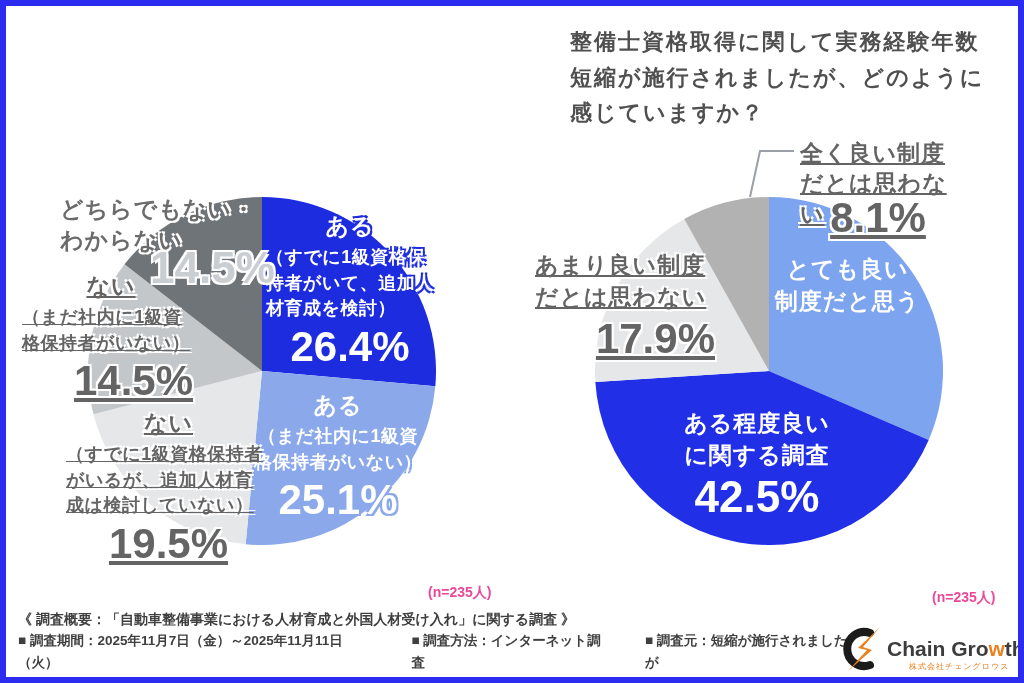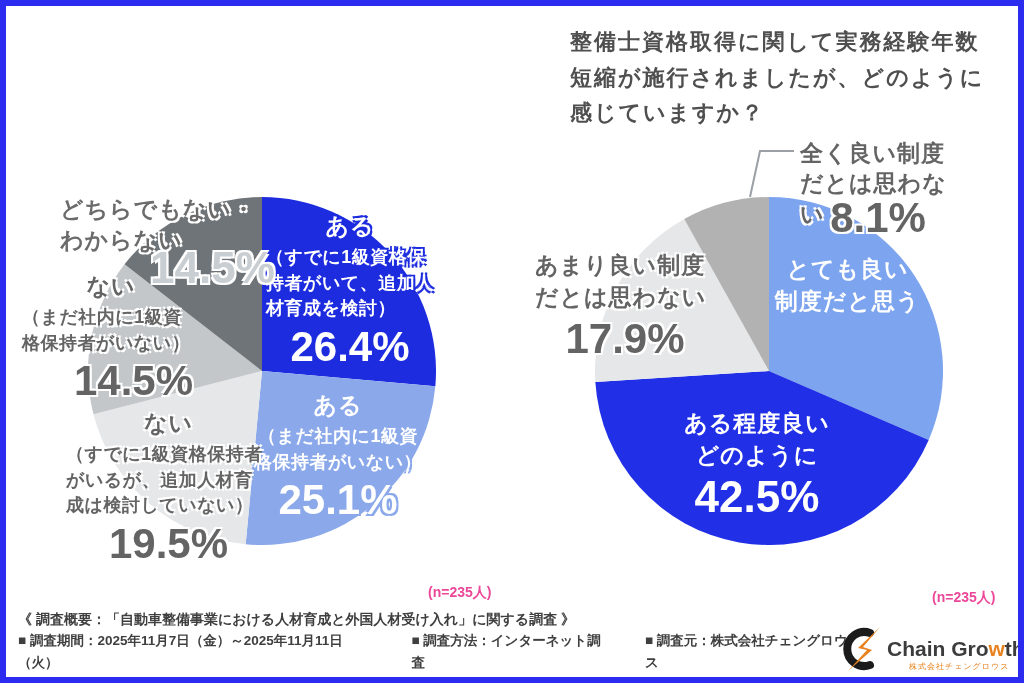--- a/index.html
+++ b/index.html
@@ -22,38 +22,38 @@
 
   .lbl{position:absolute;line-height:1.35;}
   .lbl-main{font-size:23px;font-weight:bold;letter-spacing:1px;text-align:center;white-space:pre-line;line-height:1.4;}
   .lbl-sub{font-size:18px;font-weight:bold;letter-spacing:0.5px;line-height:1.42;white-space:pre-line;margin-top:3px;text-align:center;}
   .lbl-sub.left{text-align:left;}
   .lbl-pct{font-size:42px;font-weight:bold;text-align:center;line-height:1.1;margin-top:2px;}
 
   .on-blue{color:#ffffff;text-shadow:-2px -2px 0 #1e2cdf,2px -2px 0 #1e2cdf,-2px 2px 0 #1e2cdf,2px 2px 0 #1e2cdf;}
   .on-lblue{color:#ffffff;text-shadow:-2px -2px 0 #8ba9ea,2px -2px 0 #8ba9ea,-2px 2px 0 #8ba9ea,2px 2px 0 #8ba9ea;}
   .white-txt{color:#ffffff;}
-  .gray-txt{color:#646464;}
+  .gray-txt{color:#646464;text-decoration:underline;}
   .halo{text-shadow:-2px -2px 0 #fff,2px -2px 0 #fff,-2px 2px 0 #fff,2px 2px 0 #fff;}
 
   .l1{left:256px;top:210px;width:188px;}
   .l1 .lbl-sub{padding-left:10px;}
   .l2{left:248px;top:389px;width:180px;}
   .l3{left:66px;top:407px;width:205px;}
   .l4{left:16px;top:270px;width:190px;}
   .l4 .lbl-sub{padding-left:6px;}
   .l4 .lbl-pct{margin-left:45px;width:145px;}
   .l5-name{left:60px;top:194px;width:280px;font-size:23px;font-weight:bold;color:#6b6b6b;letter-spacing:1px;line-height:1.35;white-space:pre-line;}
   .l5-pct{left:150px;top:246px;width:120px;font-size:44px;font-weight:bold;color:#c9ced2;line-height:1;text-align:center;}
 
   .r1{left:760px;top:253px;width:175px;}
   .r2{left:662px;top:407px;width:190px;}
   .r2 .lbl-pct{font-size:44px;}
   .r3-name{left:535px;top:250px;width:190px;font-size:23px;font-weight:bold;letter-spacing:1px;line-height:1.38;white-space:pre-line;}
-  .r3-pct{left:535px;top:316px;width:180px;font-size:42px;font-weight:bold;line-height:1.1;text-align:center;padding-right:6px;}
+  .r3-pct{left:535px;top:316px;width:180px;font-size:42px;font-weight:bold;line-height:1.1;text-align:right;padding-right:6px;}
   .r4-name{left:800px;top:138px;width:170px;font-size:23px;font-weight:bold;letter-spacing:1px;line-height:1.32;white-space:pre-line;}
   .r4-pct{left:800px;top:196px;width:156px;font-size:42px;font-weight:bold;line-height:1.05;text-align:center;padding-right:8px;}
 
   .leader{position:absolute;left:740px;top:140px;width:70px;height:70px;}
 
   .n-label{position:absolute;font-size:14px;font-weight:bold;color:#ec4899;}
   .n-left{left:428px;top:584px;}
   .n-right{left:932px;top:589px;}
 
   .footer{position:absolute;left:18px;top:608px;width:840px;color:#3f3f3f;font-weight:bold;}
@@ -119,21 +119,21 @@
 わからない</div>
   <div class="lbl l5-pct halo">14.5%</div>
 
   <div class="lbl r1 white-txt">
     <div class="lbl-main">とても良い
 制度だと思う</div>
   </div>
 
   <div class="lbl r2 white-txt">
     <div class="lbl-main">ある程度良い
-どのように</div>
+に関する調査</div>
     <div class="lbl-pct">42.5%</div>
   </div>
 
   <div class="lbl r3-name gray-txt halo">あまり良い制度
 だとは思わない</div>
   <div class="lbl r3-pct gray-txt halo">17.9%</div>
 
   <div class="lbl r4-name gray-txt halo">全く良い制度
 だとは思わない</div>
   <div class="lbl r4-pct gray-txt halo">8.1%</div>
@@ -143,21 +143,21 @@
   </svg>
 
   <div class="n-label n-left">(n=235人)</div>
   <div class="n-label n-right">(n=235人)</div>
 
   <div class="footer">
     <div class="f-overview">《 調査概要：「自動車整備事業における人材育成と外国人材受け入れ」に関する調査 》</div>
     <div class="f-row">
       <span>■ 調査期間：2025年11月7日（金）～2025年11月11日（火）</span>
       <span>■ 調査方法：インターネット調査</span>
-      <span>■ 調査元：株式会社チェングロウス</span>
+      <span>■ 調査元：短縮が施行されましたが</span>
     </div>
     <div class="f-row">
       <span>■ 調査対象：調査回答時に自動車整備事業の経営者と回答したモニター</span>
       <span>■ モニター提供元：PRIZMAリサーチ</span>
       <span>■ 調査人数：235人</span>
     </div>
   </div>
 
   <svg class="logo" viewBox="0 0 185 50" aria-hidden="true">
     <g>

